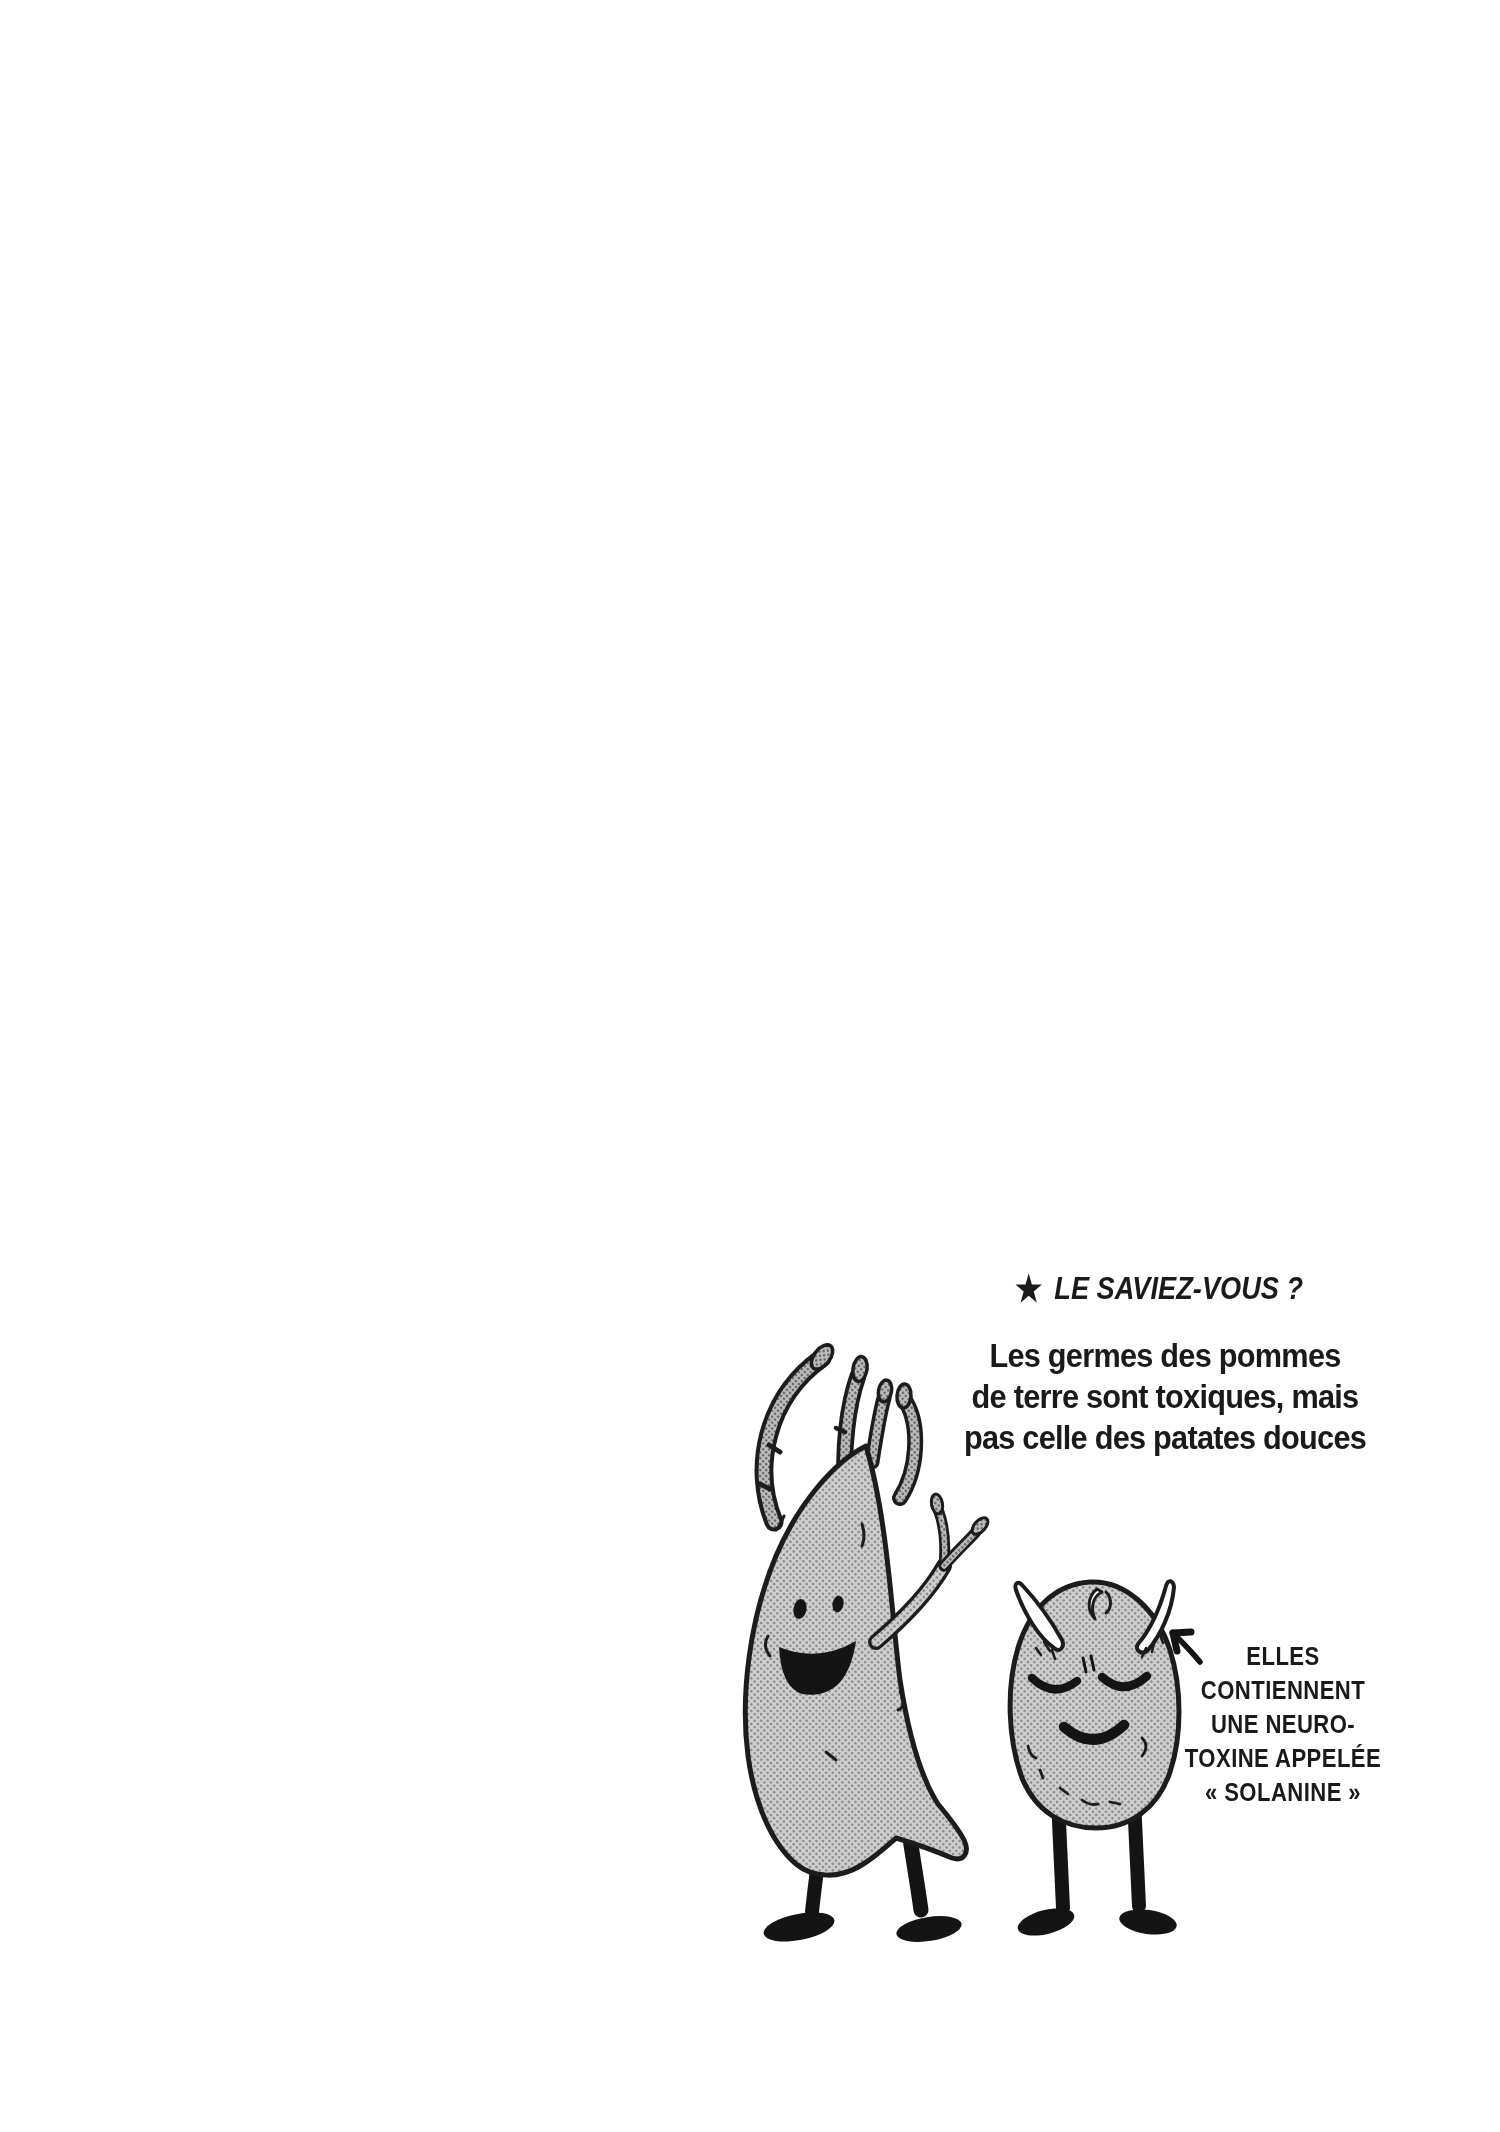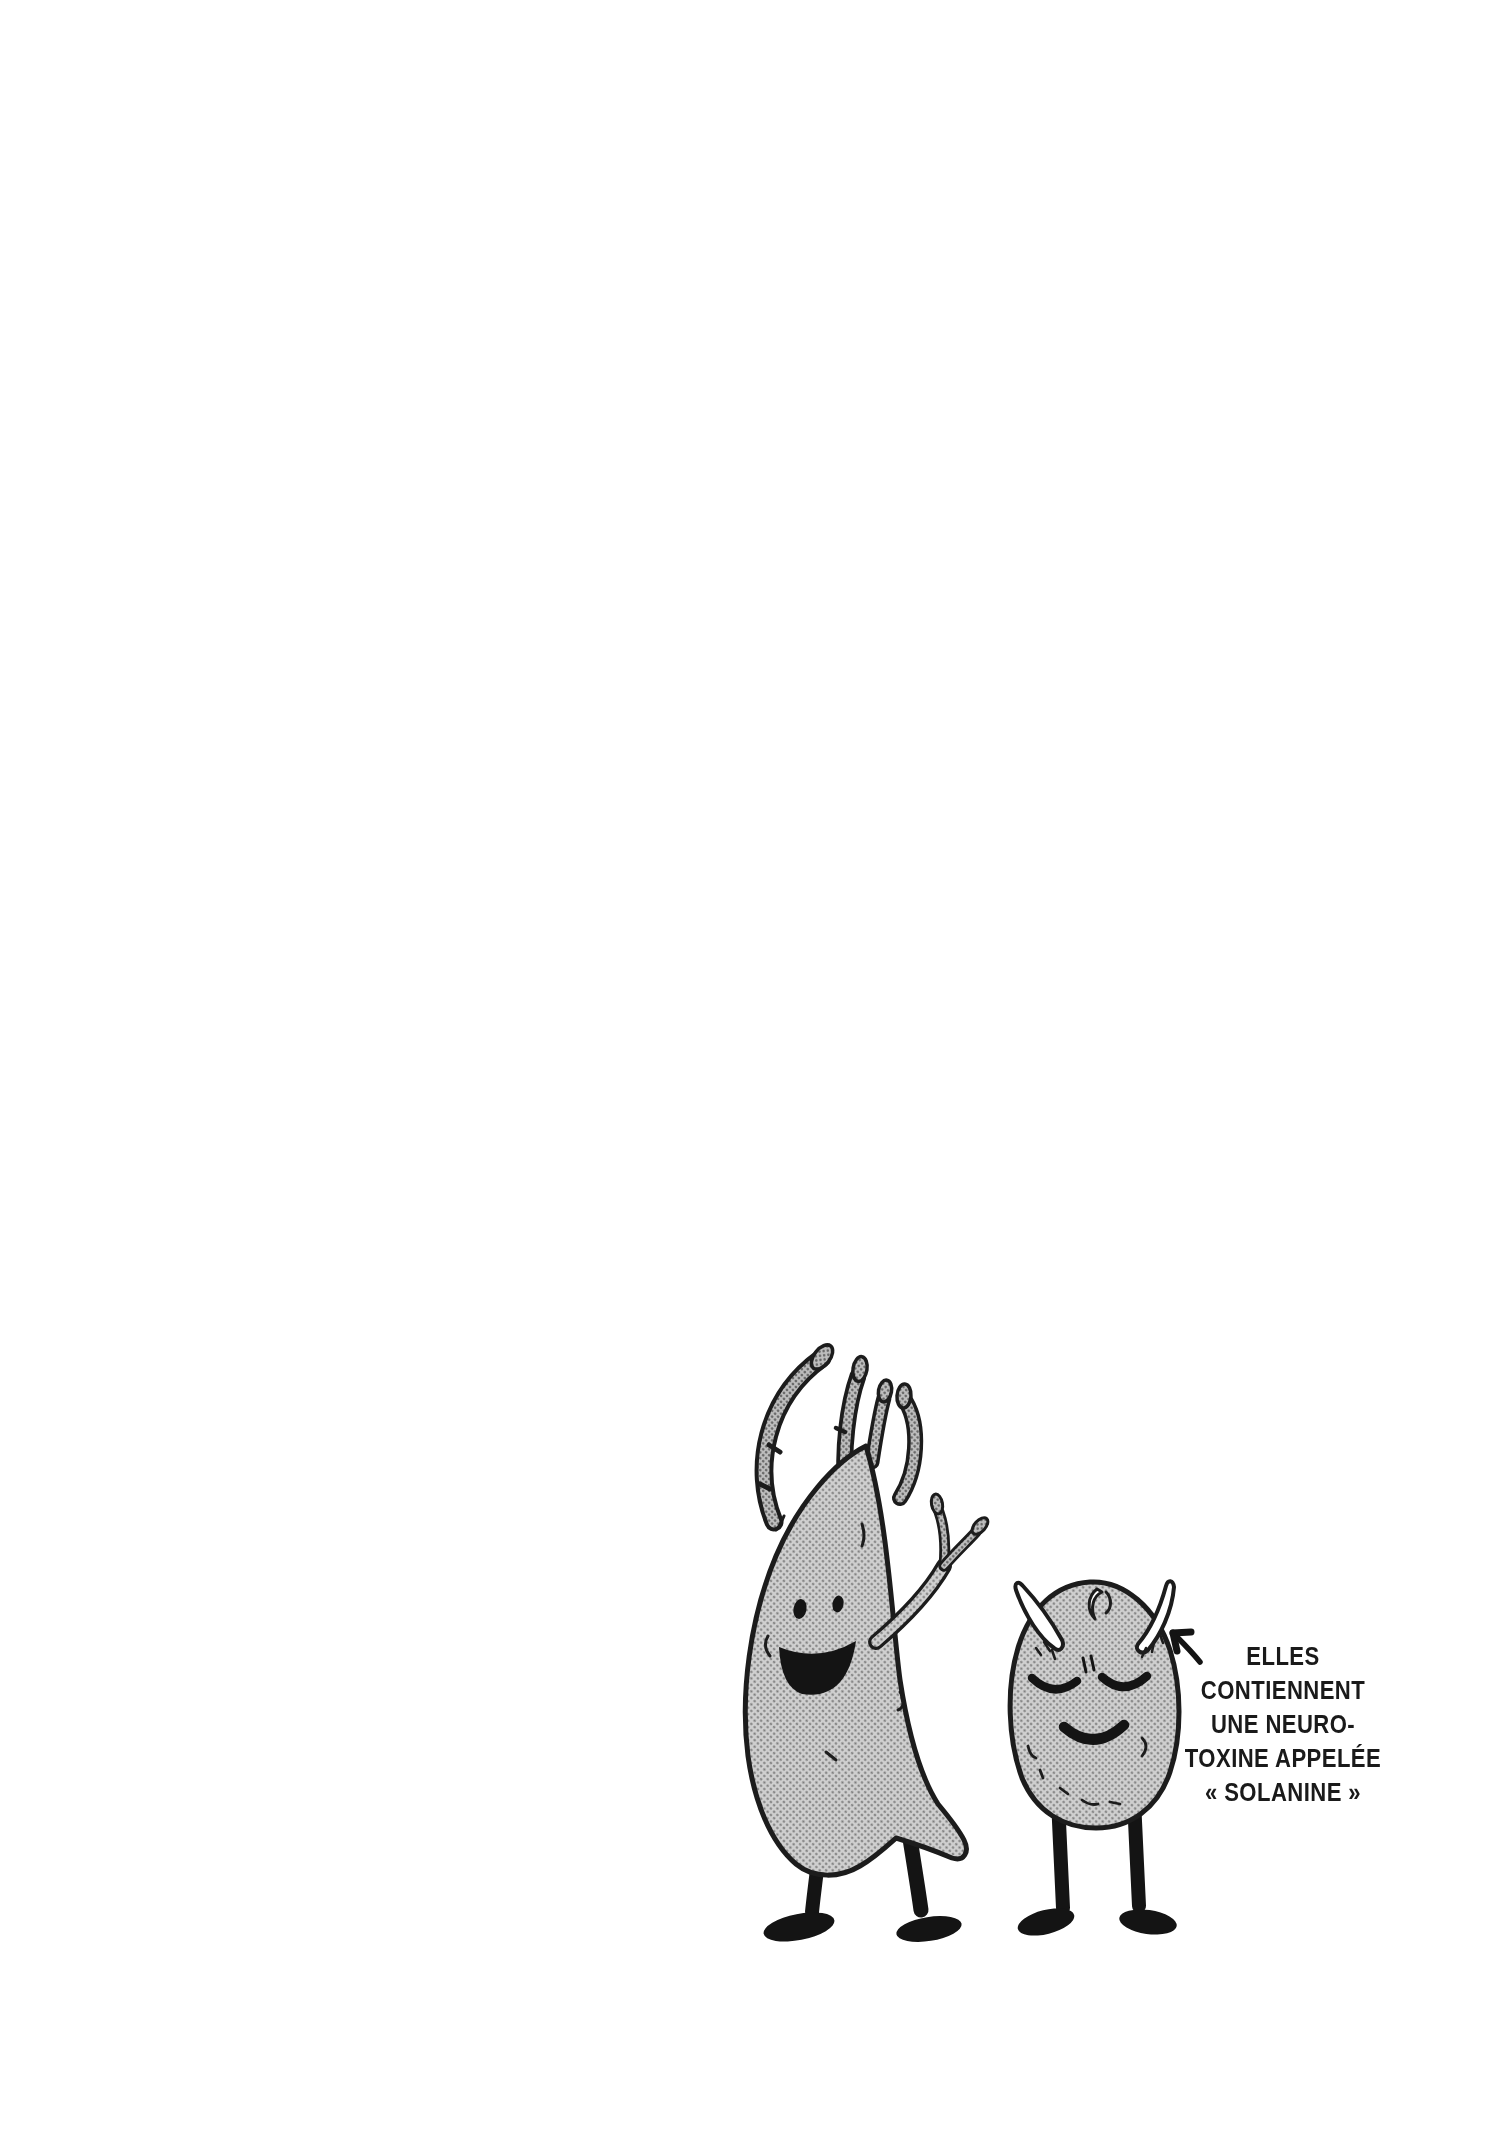--- a/index.html
+++ b/index.html
@@ -73,20 +73,30 @@
     top: 1330px;
     width: 560px;
     height: 680px;
   }
 </style>
 </head>
 <body>
 
 <div class="page">
 
+  <section class="factbox">
+    <div class="fact-title">
+      <span class="star">★</span><span>LE SAVIEZ-VOUS ?</span>
+    </div>
+    <div class="fact-body">
+      <div class="fact-line">Les germes des pommes</div>
+      <div class="fact-line">de terre sont toxiques, mais</div>
+      <div class="fact-line">pas celle des patates douces</div>
+    </div>
+  </section>
 
   <svg class="illustration" viewBox="700 1330 560 680" xmlns="http://www.w3.org/2000/svg">
     <defs>
       <pattern id="htBody" width="4.6" height="4.6" patternUnits="userSpaceOnUse" patternTransform="rotate(45)">
         <rect width="4.6" height="4.6" fill="#cfcfcf"></rect>
         <circle cx="2.3" cy="2.3" r="1.22" fill="#7d7d7d"></circle>
       </pattern>
       <pattern id="htDark" width="4.2" height="4.2" patternUnits="userSpaceOnUse" patternTransform="rotate(45)">
         <rect width="4.2" height="4.2" fill="#bdbdbd"></rect>
         <circle cx="2.1" cy="2.1" r="1.32" fill="#666666"></circle>

